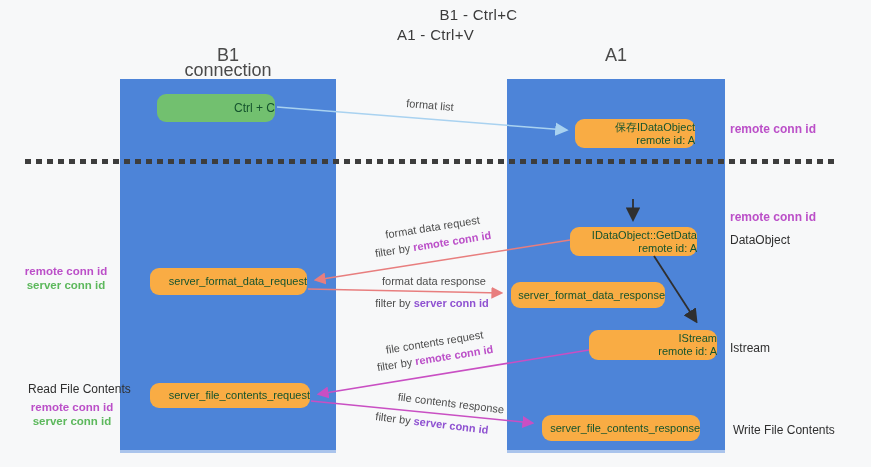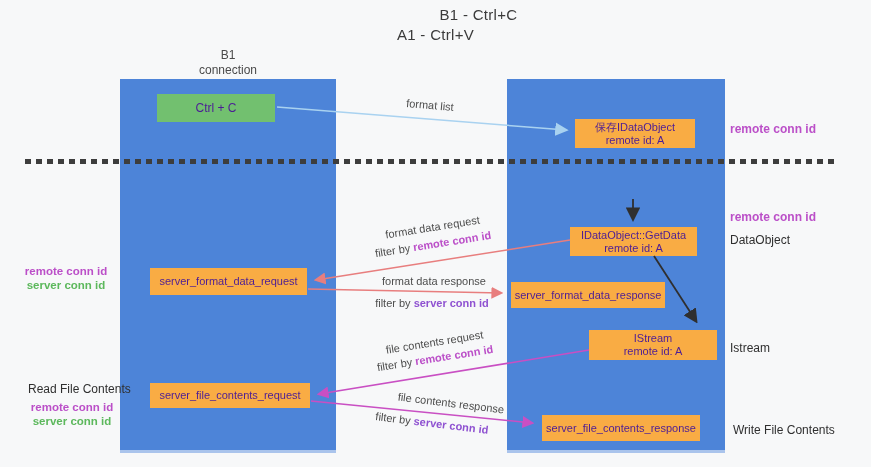--- a/index.html
+++ b/index.html
@@ -17,26 +17,27 @@
   .title-line{
     width:871px;text-align:center;
     font-size:15px;color:#3a3a3a;letter-spacing:.3px;
   }
   .lane{
     background:#4d84d8;
     border-bottom:3px solid #aac4ec;
     z-index:1;
   }
   .lane-header{
-    text-align:center;font-size:12px;color:#4a4a4a;line-height:15px;
+    text-align:center;font-size:18px;color:#4a4a4a;line-height:15px;
   }
   .node{
-    z-index:4;display:flex;flex-direction:column;align-items:center;justify-content:center;
-    color:#4c1d95;font-size:11px;line-height:13px;text-align:center;
+    z-index:4;display:flex;flex-direction:column;align-items:flex-end;justify-content:center;
+    color:#14532d;font-size:11px;line-height:13px;text-align:center;
     box-sizing:border-box;
+    border-radius:9px;
   }
   .node.orange{background:#f9ac44;}
   .node.green{background:#72c06f;font-size:12px;}
   .arrow-label{
     z-index:6;font-size:11px;color:#4d4d4d;text-align:center;white-space:nowrap;
   }
   .tilt-up{transform:rotate(-9deg);}
   .tilt-down{transform:rotate(7deg);}
   .tilt-down-sm{transform:rotate(5deg);}
   .remote-id{color:#bb4fc8;font-weight:bold;}
@@ -61,20 +62,21 @@
 <div id="canvas">
 
   <div class="abs title-line" style="top:6px;padding-left:43px;">B1 - Ctrl+C</div>
   <div class="abs title-line" style="top:26px;">A1 - Ctrl+V</div>
 
   <div class="abs lane-header" style="left:120px;top:48px;width:216px;">
     <div>B1</div>
     <div>connection</div>
   </div>
   <div class="abs lane-header" style="left:507px;top:48px;width:218px;">
+    <div>A1</div>
   </div>
 
   <div class="abs lane" style="left:120px;top:79px;width:216px;height:371px;"></div>
   <div class="abs lane" style="left:507px;top:79px;width:218px;height:371px;"></div>
 
   <div class="abs divider" style="left:25px;top:159px;width:811px;"></div>
 
   <svg class="wires" width="871" height="467" viewBox="0 0 871 467">
     <defs>
       <marker id="mblue" viewBox="0 0 10 10" refX="8" refY="5" markerWidth="9" markerHeight="9" orient="auto">

